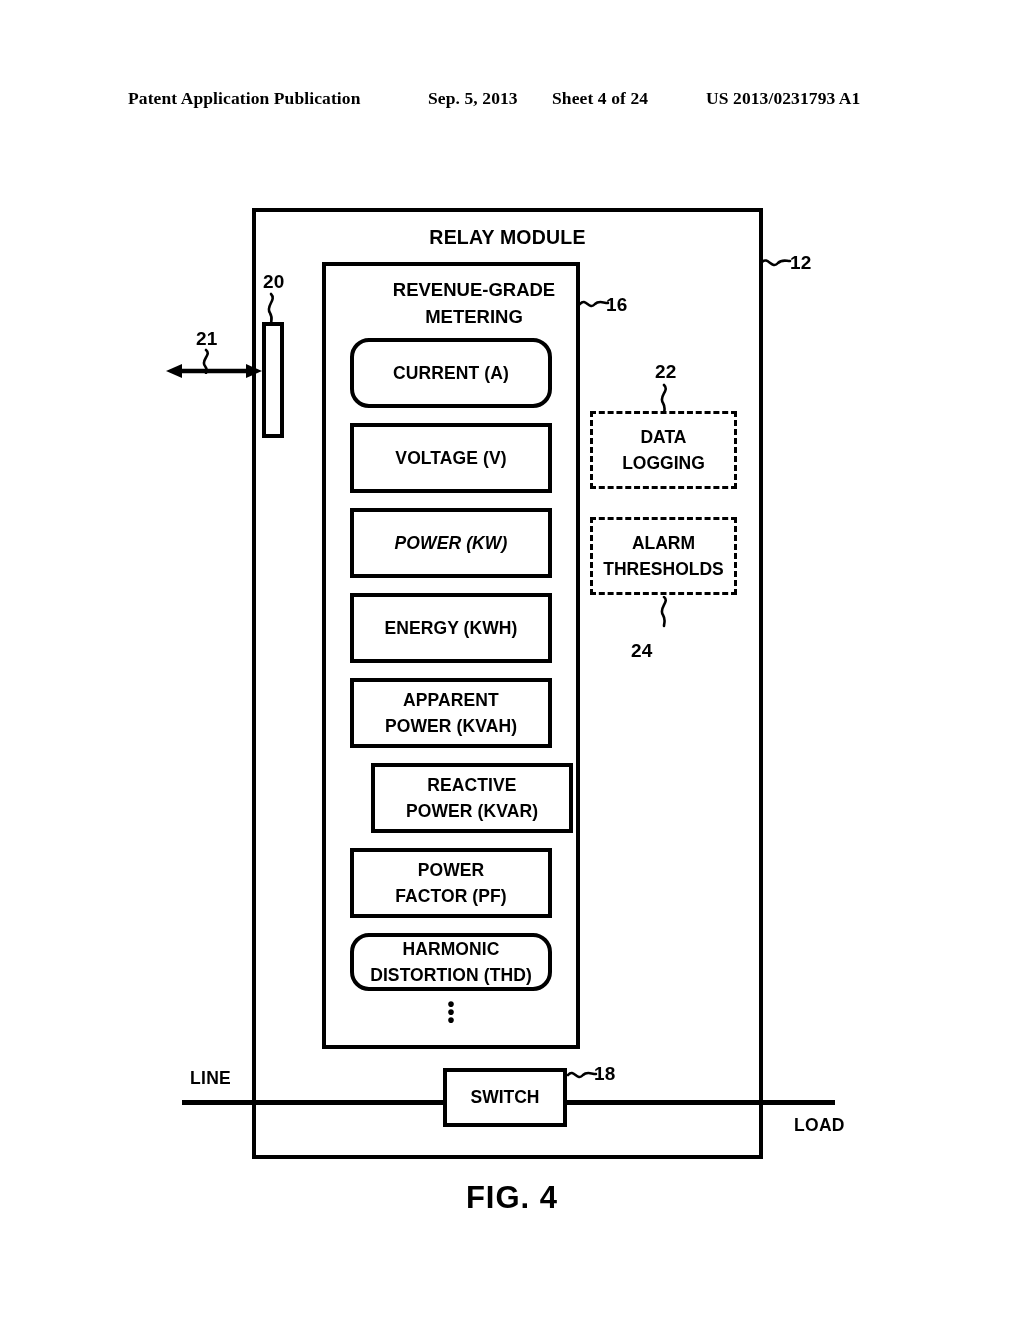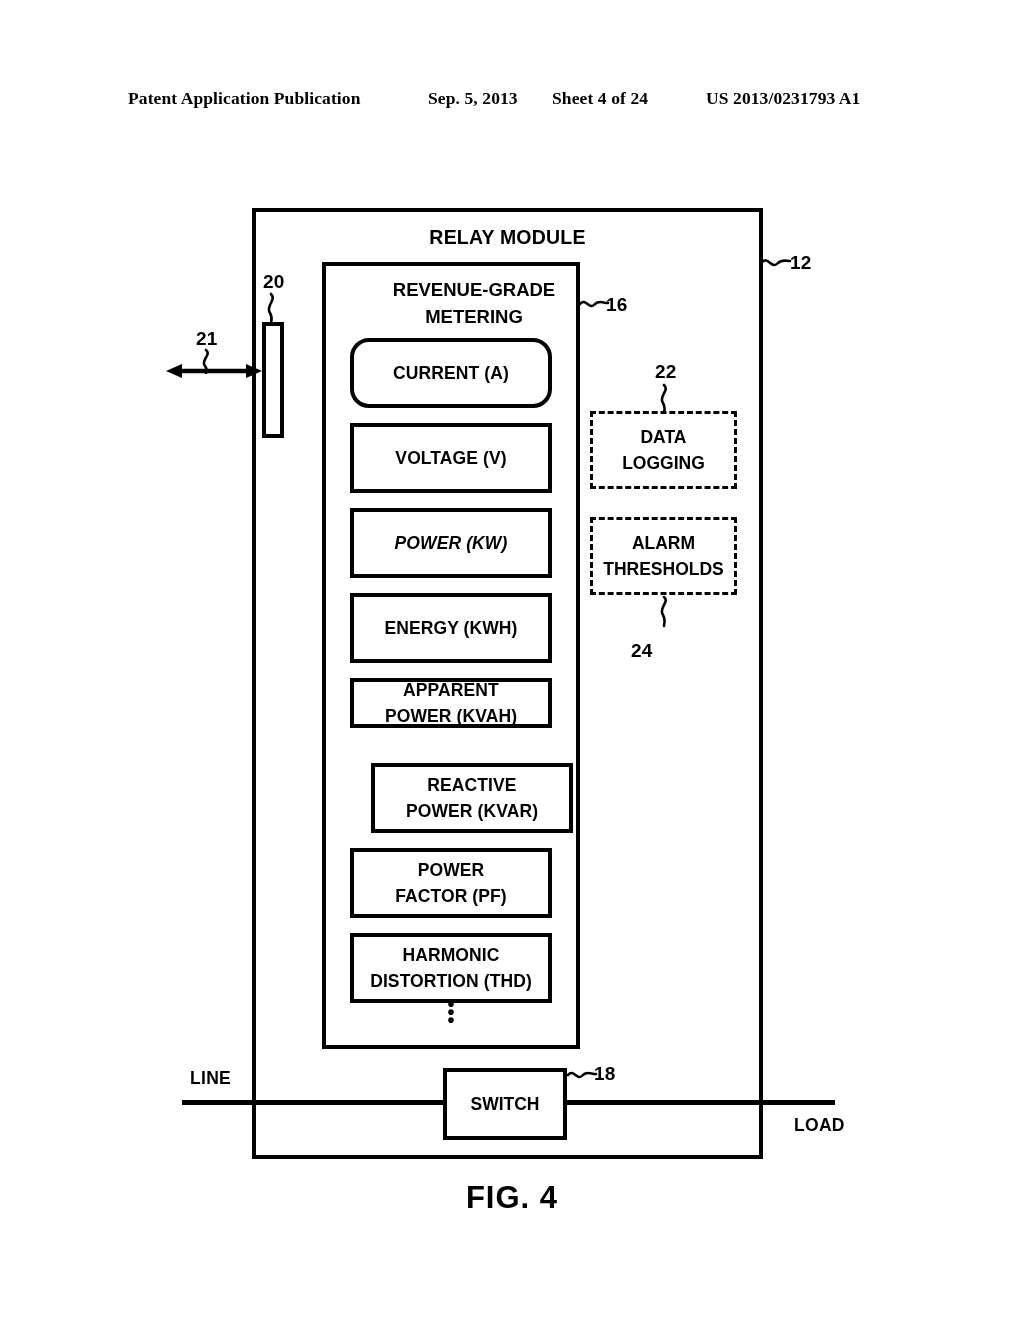--- a/index.html
+++ b/index.html
@@ -139,21 +139,21 @@
     height: 116px;
     border: 4px solid #000;
     background: #fff;
   }
 
   
   .switch-box {
     left: 443px;
     top: 1068px;
     width: 124px;
-    height: 72px;
+    height: 59px;
     border: 4px solid #000;
     background: #fff;
     display: flex;
     align-items: center;
     justify-content: center;
     font-size: 17.5px;
     font-weight: bold;
   }
 
   
@@ -254,30 +254,30 @@
       </div>
       <div class="abs meas-box" style="top: 423px; height: 70px;">
         <span>VOLTAGE (V)</span>
       </div>
       <div class="abs meas-box" style="top: 508px; height: 70px; font-style: italic;">
         <span>POWER (KW)</span>
       </div>
       <div class="abs meas-box" style="top: 593px; height: 70px;">
         <span>ENERGY (KWH)</span>
       </div>
-      <div class="abs meas-box" style="top: 678px; height: 50px;">
+      <div class="abs meas-box" style="top: 678px; height: 70px;">
         <span>APPARENT<br>POWER (KVAH)</span>
       </div>
       <div class="abs meas-box" style="top: 763px; height: 70px; margin-left: 21px;">
         <span>REACTIVE<br>POWER (KVAR)</span>
       </div>
       <div class="abs meas-box" style="top: 848px; height: 70px;">
         <span>POWER<br>FACTOR (PF)</span>
       </div>
-      <div class="abs meas-box" style="top: 933px; height: 70px;">
+      <div class="abs meas-box" style="top: 933px; height: 58px; border-radius: 19px;">
         <span>HARMONIC<br>DISTORTION (THD)</span>
       </div>
     </div>
 
   <div class="abs ellipsis-dots">
     <span>•</span>
     <span>•</span>
     <span>•</span>
   </div>
 

